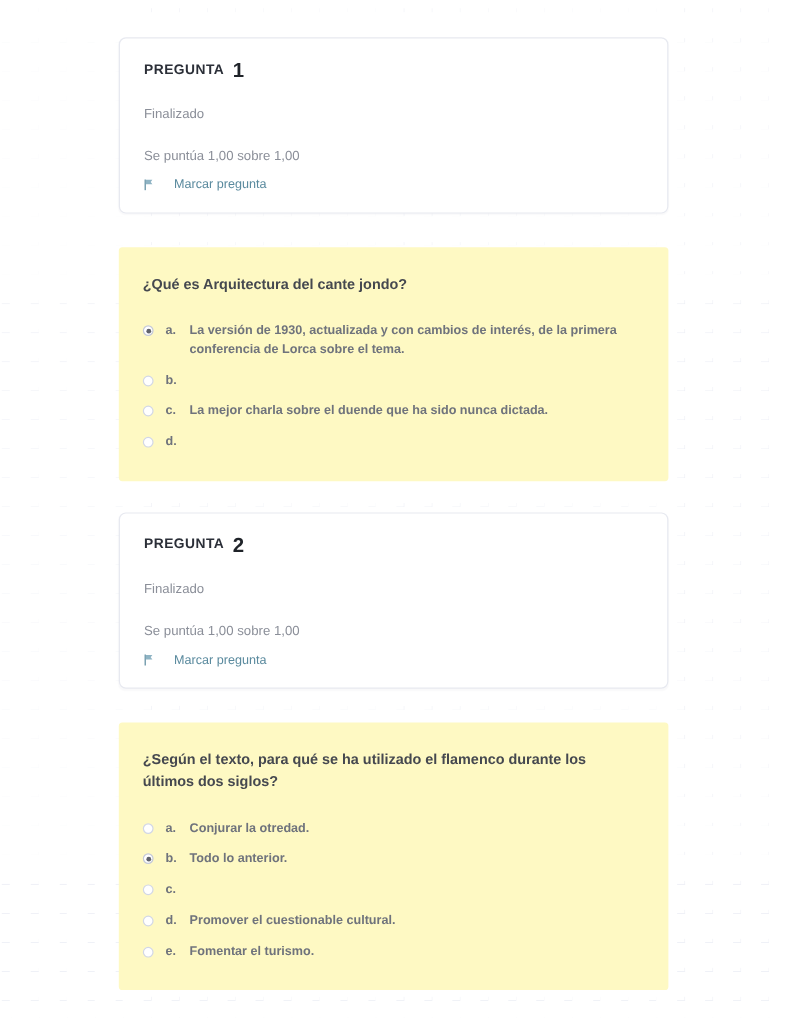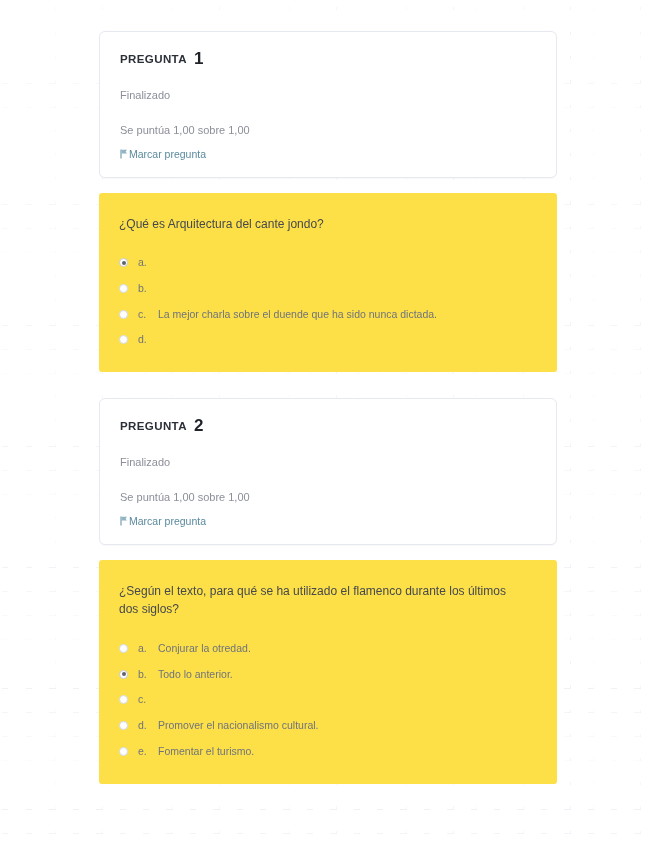--- a/index.html
+++ b/index.html
@@ -79,42 +79,43 @@
     margin-bottom: 9px;
     line-height: 1.3;
     margin-top: 21px;
   }
   .qmeta.second {
     margin-bottom: 10px;
   }
   .qflag {
     display: flex;
     align-items: center;
-    gap: 1px;
+    gap: 17px;
     font-size: 10.5px;
     color: #5a8a9e;
     cursor: pointer;
     width: fit-content;
   }
   .qflag .flag-icon {
     display: inline-block;
     width: 8px;
     height: 10px;
     position: relative;
   }
   .qflag .flag-icon svg { display: block; }
   .qflag-text { text-decoration: none; }
 
   
   .qpanel {
-    background: #fde047;
+    background: #fef9c3;
     border-radius: 3px;
     box-sizing: border-box;
     padding: 22px 20px 24px 20px;
-    margin-top: 15px;
+    margin-top: 28px;
+    font-weight: bold;
   }
   .qtext {
     font-size: 12px;
     color: #45484f;
     line-height: 1.55;
     margin: 0 0 22px 0;
     max-width: 405px;
   }
   .options {
     margin: 0;
@@ -192,20 +193,21 @@
         <span class="qflag-text">Marcar pregunta</span>
       </div>
     </div>
 
     <div class="qpanel">
       <p class="qtext">¿Qué es Arquitectura del cante jondo?</p>
       <ul class="options">
         <li class="option">
           <span class="radio selected"></span>
           <span class="opt-letter">a.</span>
+          <span class="opt-text">La versión de 1930, actualizada y con cambios de interés, de la primera conferencia de Lorca sobre el tema.</span>
         </li>
         <li class="option">
           <span class="radio"></span>
           <span class="opt-letter">b.</span>
         </li>
         <li class="option">
           <span class="radio"></span>
           <span class="opt-letter">c.</span>
           <span class="opt-text">La mejor charla sobre el duende que ha sido nunca dictada.</span>
         </li>
@@ -249,21 +251,21 @@
           <span class="opt-letter">b.</span>
           <span class="opt-text">Todo lo anterior.</span>
         </li>
         <li class="option">
           <span class="radio"></span>
           <span class="opt-letter">c.</span>
         </li>
         <li class="option">
           <span class="radio"></span>
           <span class="opt-letter">d.</span>
-          <span class="opt-text">Promover el nacionalismo cultural.</span>
+          <span class="opt-text">Promover el cuestionable cultural.</span>
         </li>
         <li class="option">
           <span class="radio"></span>
           <span class="opt-letter">e.</span>
           <span class="opt-text">Fomentar el turismo.</span>
         </li>
       </ul>
     </div>
   </div>
 

